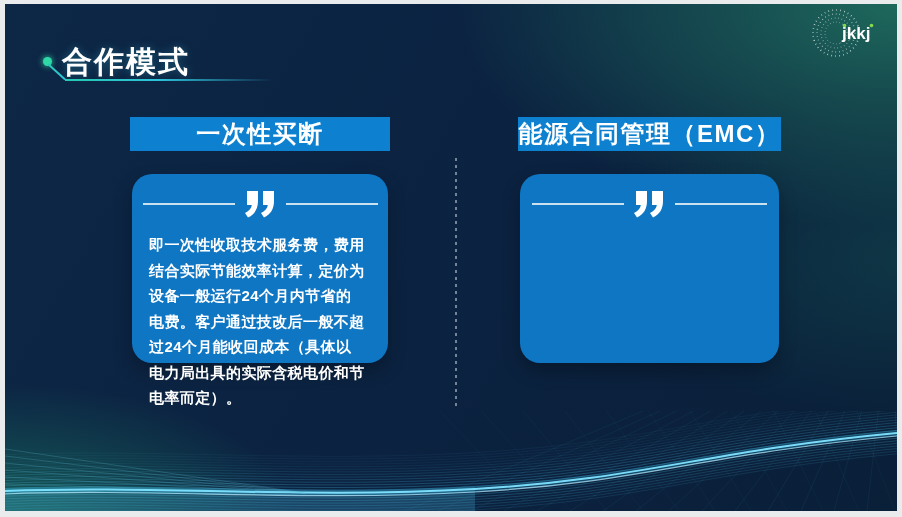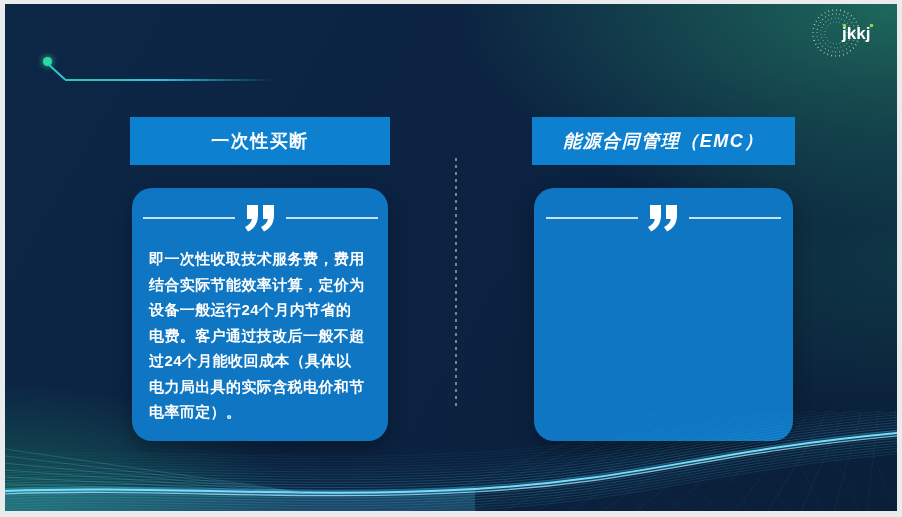--- a/index.html
+++ b/index.html
@@ -20,44 +20,45 @@
     background:linear-gradient(to right,#29cbb4,#2fc3dc);transform:rotate(42deg);transform-origin:left center;}
   .title-underline{position:absolute;left:60px;top:75px;width:208px;height:2px;
     background:linear-gradient(to right,#25c9b0,#2fc3dc 45%,rgba(47,195,220,0));}
   .page-title{position:absolute;left:57px;top:38px;color:#ffffff;font-size:30px;font-weight:700;
     letter-spacing:2px;text-shadow:0 0 8px rgba(60,200,220,0.35);}
   
   .logo{position:absolute;right:8px;top:4px;}
   
   .col{position:absolute;top:113px;}
   .col-left{left:125px;width:260px;}
-  .col-right{left:527px;width:263px;font-style:italic;}
-  .col-header{height:48px;background:#0d81d0;color:#fff;font-weight:700;font-size:18px;
+  .col-right{left:513px;width:263px;}
+  .col-header{height:34px;background:#0d81d0;color:#fff;font-weight:700;font-size:24px;
     display:flex;align-items:center;justify-content:center;letter-spacing:1.5px;}
-  .card{margin:23px 2px 16px;height:253px;background:#0e76c3;border-radius:20px;
+  .card{margin:23px 2px 16px;height:189px;background:#0e76c3;border-radius:20px;
     box-shadow:0 8px 18px rgba(0,0,0,0.28);}
   .quote-row{display:flex;align-items:center;justify-content:center;gap:10px;padding-top:14px;height:32px;}
   .quote-line{width:92px;height:2px;background:rgba(255,255,255,0.78);}
   .card-body{margin:12px 17px 0;color:#ffffff;font-size:15px;font-weight:600;line-height:25.5px;
     letter-spacing:0.4px;white-space:pre-line;text-align:left;}
   
   .divider{position:absolute;left:450px;top:154px;width:2px;height:250px;
     background:repeating-linear-gradient(to bottom,rgba(200,214,224,0.55) 0 3px,transparent 3px 7px);}
   
   .waves{position:absolute;left:0;right:0;bottom:0;height:100px;display:block;}
 </style>
 </head>
 <body>
 
 <div class="stage">
   <div class="slide">
 
     <div class="title-dot"></div>
     <div class="title-diag"></div>
     <div class="title-underline"></div>
+    <div class="page-title">合作模式</div>
 
     <svg class="logo" width="86" height="52" viewBox="0 0 86 52">
       <g fill="none" stroke="#ffffff">
         <circle cx="33" cy="25" r="23" stroke-width="1.6" stroke-dasharray="0.6 3.4" opacity="0.9"></circle>
         <circle cx="33" cy="25" r="19" stroke-width="1.4" stroke-dasharray="0.6 3.1" opacity="0.75"></circle>
         <circle cx="33" cy="25" r="15" stroke-width="1.3" stroke-dasharray="0.6 2.8" opacity="0.6" transform="rotate(30 33 25)"></circle>
         <circle cx="33" cy="25" r="11" stroke-width="1.2" stroke-dasharray="0.6 2.6" opacity="0.5" transform="rotate(70 33 25)"></circle>
       </g>
       <text x="39" y="31" font-size="17" font-weight="bold" fill="#ffffff" font-family="Liberation Sans, sans-serif">jkkj</text>
       <circle cx="41.5" cy="17.5" r="1.8" fill="#86d94e"></circle>

